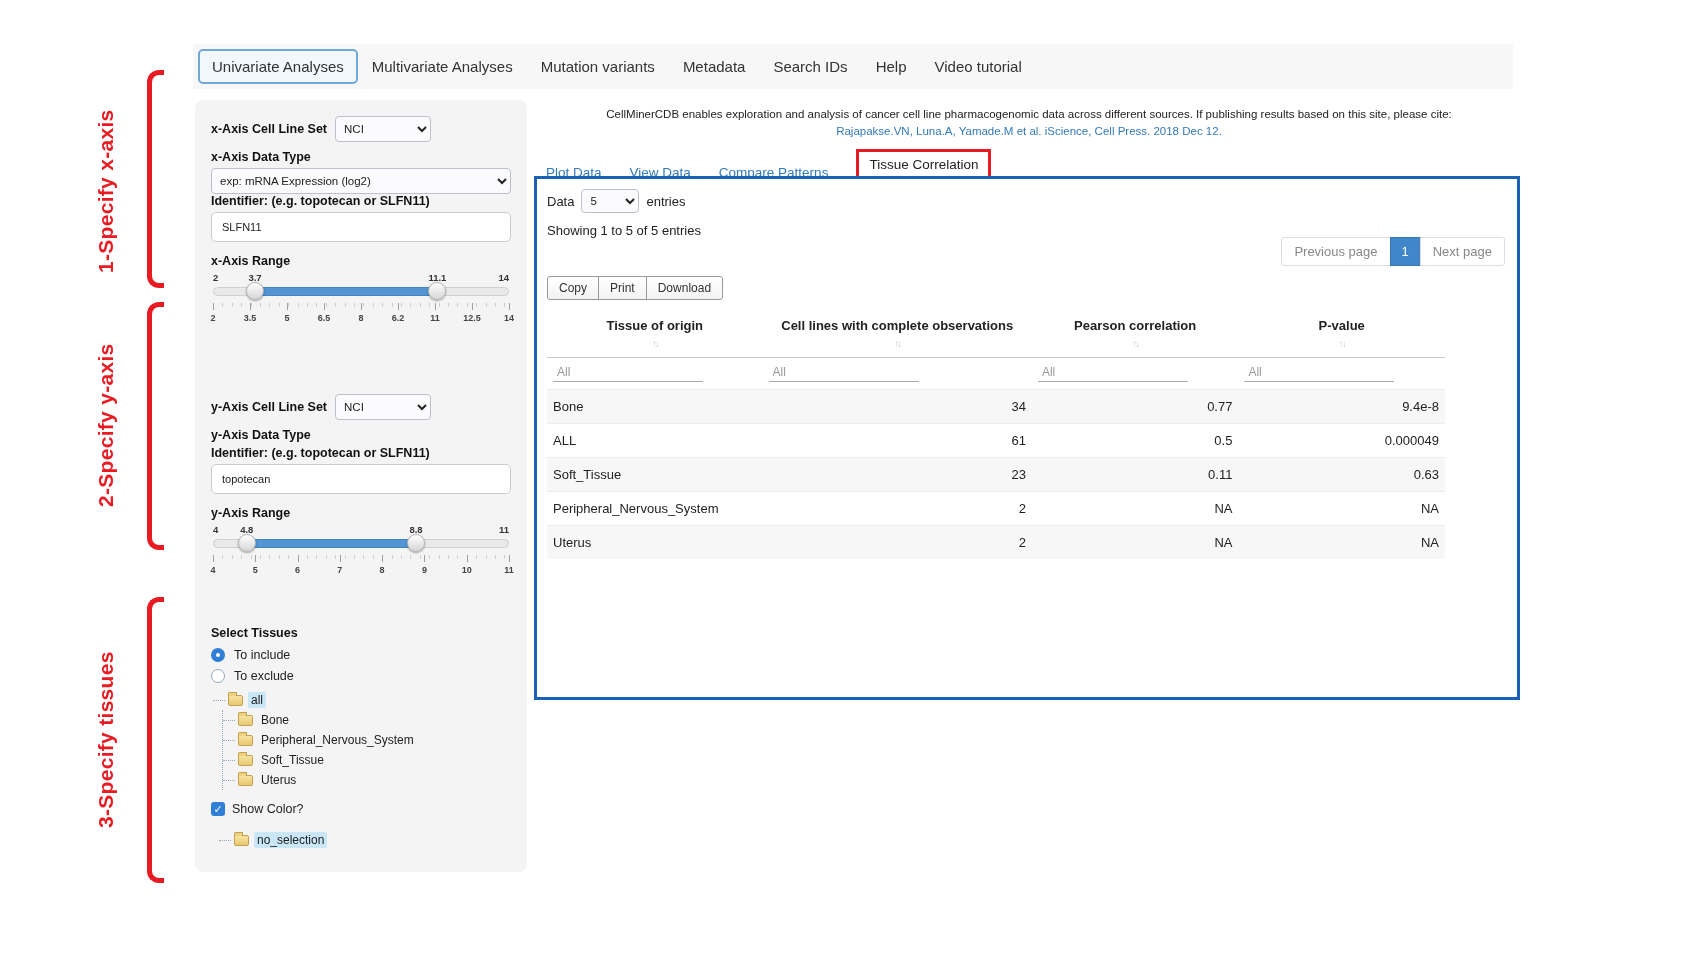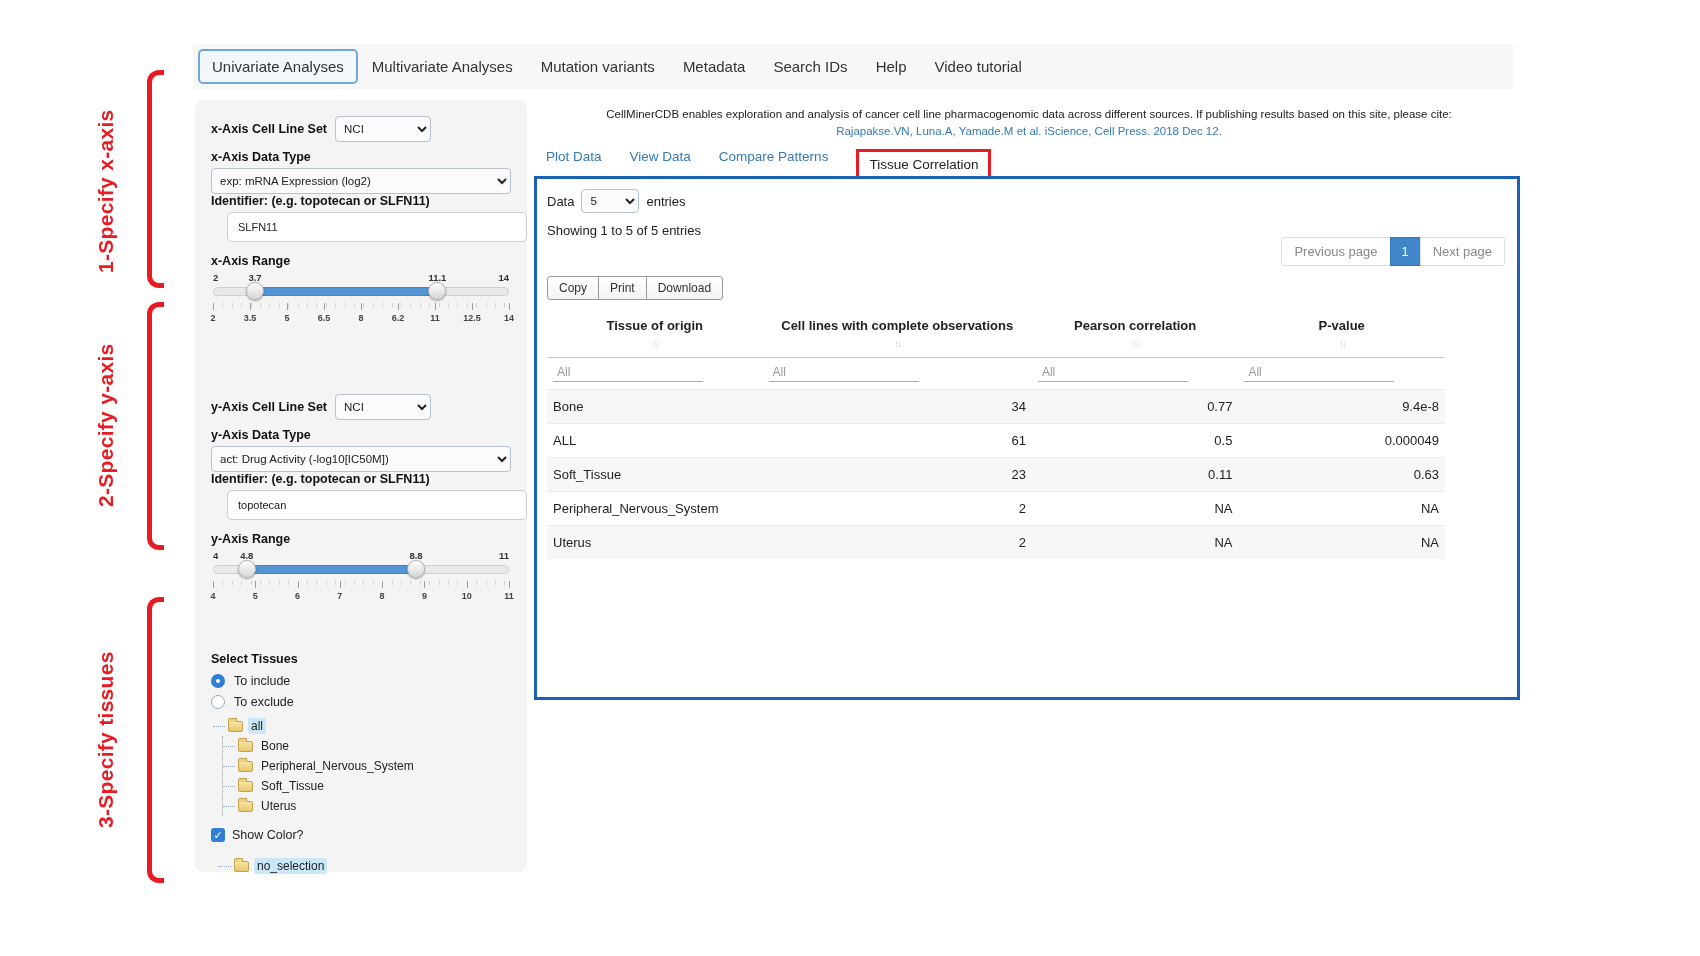--- a/index.html
+++ b/index.html
@@ -47,21 +47,21 @@
   select {
     font-family:inherit; font-size:11.5px; color:#222;
     border:1px solid #b9c2cc; border-radius:4px; background:#fbfbfd;
     padding:2px 4px; height:26px;
   }
   .small-select { width:96px; }
   .wide-select  { width:100%; }
   .text-input {
     width:100%; height:30px; border:1px solid #ccc; border-radius:5px;
     background:#fff; font-size:11px; padding:0 10px; color:#222;
-    margin-bottom:12px; font-family:inherit;margin-left:16px;
+    margin-bottom:12px; font-family:inherit;
   }
   .gap-lg { height:36px; } .gap-md { height:16px; }
 
   
   .slider { position:relative; height:62px; margin:2px 2px 24px; }
   .slider .minmax, .slider .val { position:absolute; top:0; font-size:9.5px; color:#333; font-weight:bold; }
   .slider .min { left:0; } .slider .max { right:0; }
   .slider .val { transform:translateX(-50%); }
   .slider .track {
     position:absolute; top:15px; left:0; right:0; height:9px;
@@ -98,21 +98,21 @@
   .tree-label { padding:1px 3px; border-radius:2px; cursor:pointer; white-space:nowrap; }
   .tree-label.selected { background:#c9e7f7; }
   .folder-icon { position:relative; display:inline-block; width:15px; height:11px; margin-right:5px;
     background:linear-gradient(#f7e3a1,#e8c86e); border:1px solid #c4a14e; border-radius:1px 2px 2px 2px; flex:none; }
   .folder-icon::before { content:""; position:absolute; top:-3.5px; left:-1px; width:7px; height:3px;
     background:#eed27f; border:1px solid #c4a14e; border-bottom:none; border-radius:2px 1px 0 0; }
 
   
   .intro    { position:absolute; left:543px; top:108px; width:972px; text-align:center; font-size:11.5px; color:#222; }
   .citation { position:absolute; left:543px; top:125px; width:972px; text-align:center; font-size:11.5px; color:#337ab7; cursor:pointer; }
-  .subtabs  { position:absolute; left:546px; top:149px; display:flex; align-items:flex-start; gap:28px; font-size:13.5px; }
+  .subtabs  { position:absolute; left:546px; top:149px; display:flex; align-items:flex-end; gap:28px; font-size:13.5px; }
   .subtab   { color:#337ab7; cursor:pointer; white-space:nowrap; }
   .subtab.active { color:#222; border:3px solid #e81b23; padding:5px 10px; background:#fff; }
 
   .blue-box { position:absolute; left:534px; top:176px; width:986px; height:524px; border:3px solid #1b62b6; background:#fff; }
   .show-row { position:absolute; left:10px; top:10px; display:flex; align-items:center; gap:7px; font-size:13px; }
   .show-select { width:58px; height:24px; }
   .showing-text { position:absolute; left:10px; top:44px; font-size:13px; }
   .pagination { position:absolute; right:12px; top:58px; display:flex; }
   .page-btn { font-size:13px; color:#888; border:1px solid #ddd; background:#fff; padding:6px 12px; cursor:pointer; white-space:nowrap; }
   .page-btn.prev { border-radius:3px 0 0 3px; }
@@ -210,23 +210,20 @@
   <div class="gap-lg"></div>
 
   <div class="inline-row">
     <span class="sb-label">y-Axis Cell Line Set</span>
     <select class="small-select">
       <option>NCI</option>
     </select>
   </div>
 
   <div class="sb-label">y-Axis Data Type</div>
-  <select class="wide-select">
-    <option>act: Drug Activity (-log10[IC50M])</option>
-  </select>
 
   <div class="sb-label">Identifier: (e.g. topotecan or SLFN11)</div>
   <input class="text-input" type="text" value="topotecan" style="">
 
   <div class="sb-label">y-Axis Range</div>
   <div class="slider">
     <span class="minmax min">4</span>
     <span class="minmax max">11</span>
     <span class="val" style="left:11.4%">4.8</span>
     <span class="val" style="left:68.6%">8.8</span>

